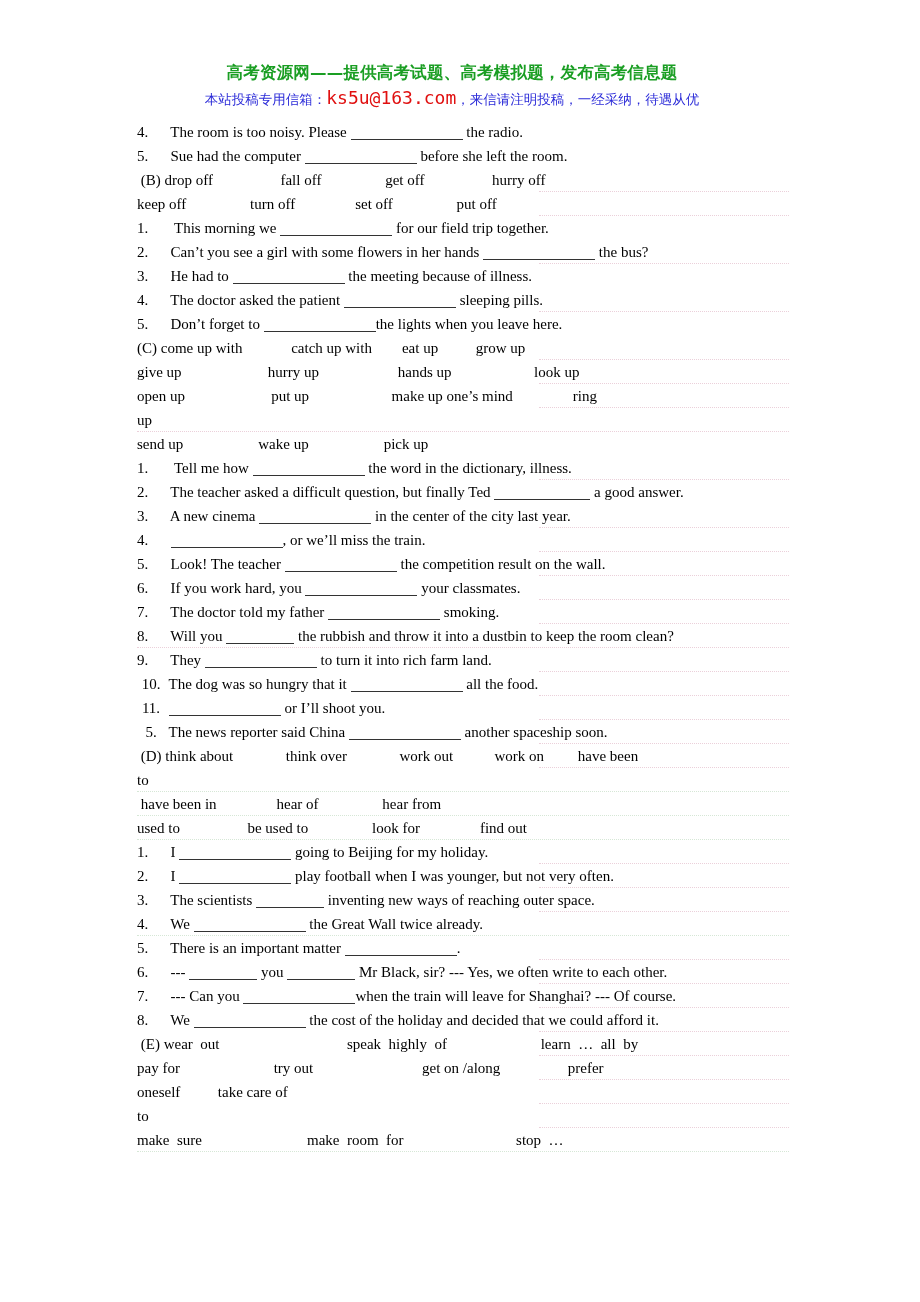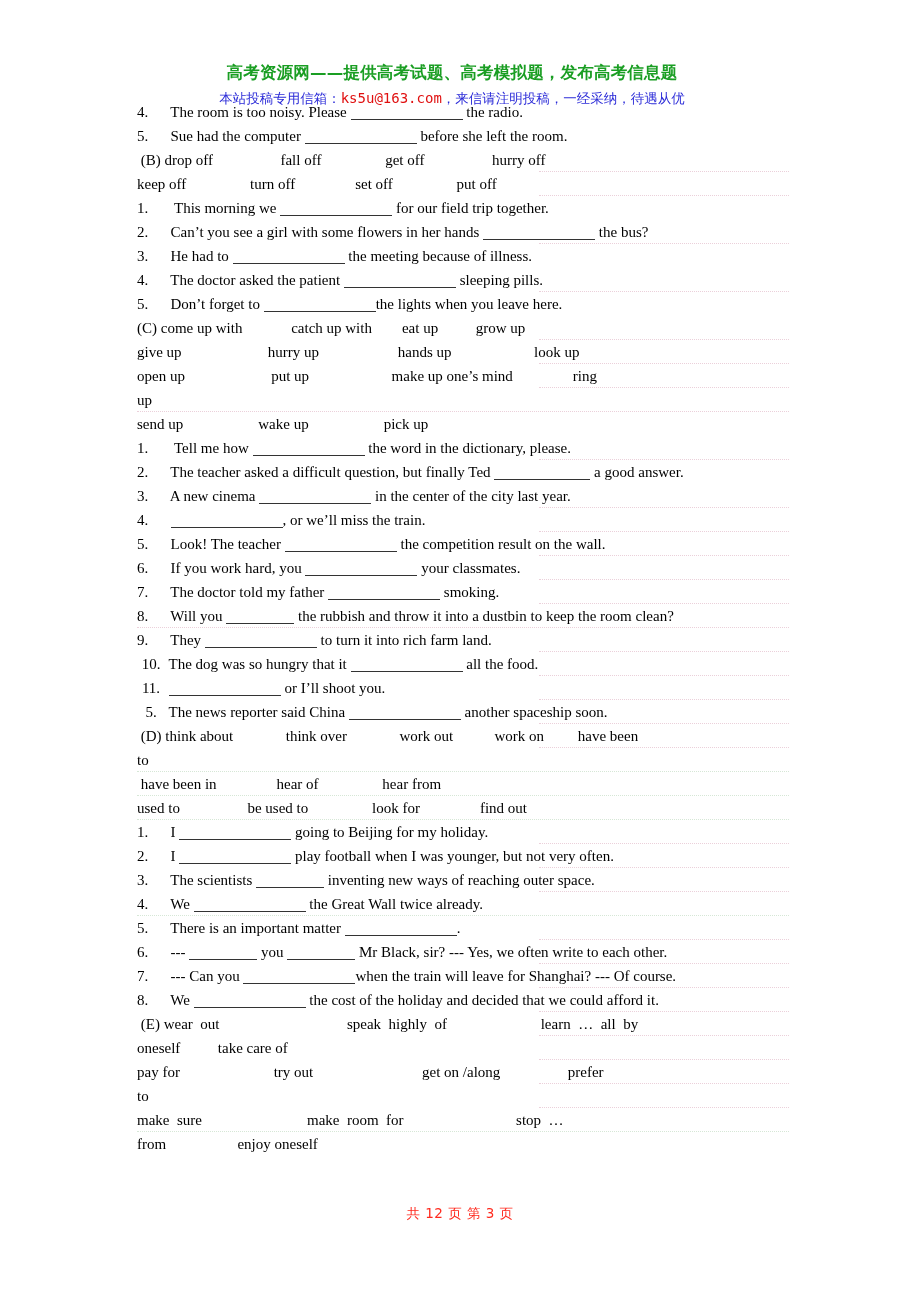--- a/index.html
+++ b/index.html
@@ -19,26 +19,26 @@
     top:62px;
     font-family:"DejaVu Sans","Liberation Sans",sans-serif;
     font-size:16.5px;font-weight:bold;color:#1a9e23;
     letter-spacing:.2px;line-height:22px;
   }
   .hdr-sub{
     top:88px;
     font-family:"DejaVu Sans","Liberation Sans",sans-serif;
     font-size:13.5px;color:#2b2bd8;line-height:20px;
   }
-  .hdr-sub .mail{color:#e01010;font-family:"DejaVu Sans Mono","Liberation Mono",monospace;font-size:14px;}
+  .hdr-sub .mail{color:#e01010;font-family:"DejaVu Sans Mono","Liberation Mono",monospace;font-size:18px;}
 
   
   .doc{
     position:absolute;
-    left:137px;top:100px;
+    left:137px;top:120px;
     width:648px;
   }
   .ln{
     position:relative;
     height:24px;
     line-height:24px;
     font-size:15px;
     white-space:pre;
     overflow:visible;
   }
@@ -96,21 +96,21 @@
       <div class="ln"><span class="num">1.</span><span>   This morning we </span><span class="blk b-lg"></span><span> for our field trip together.</span></div>
       <div class="ln rule rule-r"><span class="num">2.</span><span>  Can’t you see a girl with some flowers in her hands </span><span class="blk b-lg"></span><span> the bus?</span></div>
       <div class="ln"><span class="num">3.</span><span>  He had to </span><span class="blk b-lg"></span><span> the meeting because of illness.</span></div>
       <div class="ln rule rule-r"><span class="num">4.</span><span>  The doctor asked the patient </span><span class="blk b-lg"></span><span> sleeping pills.</span></div>
       <div class="ln"><span class="num">5.</span><span>  Don’t forget to </span><span class="blk b-lg"></span><span>the lights when you leave here.</span></div>
       <div class="ln rule rule-r"><span class="wlist">(C) come up with             catch up with        eat up          grow up</span></div>
       <div class="ln rule rule-r"><span class="wlist">give up                       hurry up                     hands up                      look up</span></div>
       <div class="ln rule rule-r"><span class="wlist">open up                       put up                      make up one’s mind                ring</span></div>
       <div class="ln rule"><span class="wlist">up</span></div>
       <div class="ln"><span class="wlist">send up                    wake up                    pick up</span></div>
-      <div class="ln rule rule-r"><span class="num">1.</span><span>   Tell me how </span><span class="blk b-lg"></span><span> the word in the dictionary, please.</span></div>
+      <div class="ln rule rule-r"><span class="num">1.</span><span>   Tell me how </span><span class="blk b-lg"></span><span> the word in the dictionary, illness.</span></div>
       <div class="ln"><span class="num">2.</span><span>  The teacher asked a difficult question, but finally Ted </span><span class="blk b-md"></span><span> a good answer.</span></div>
       <div class="ln rule rule-r"><span class="num">3.</span><span>  A new cinema </span><span class="blk b-lg"></span><span> in the center of the city last year.</span></div>
       <div class="ln rule rule-r"><span class="num">4.</span><span>  </span><span class="blk b-lg"></span><span>, or we’ll miss the train.</span></div>
       <div class="ln rule rule-r"><span class="num">5.</span><span>  Look! The teacher </span><span class="blk b-lg"></span><span> the competition result on the wall.</span></div>
       <div class="ln rule rule-r"><span class="num">6.</span><span>  If you work hard, you </span><span class="blk b-lg"></span><span> your classmates.</span></div>
       <div class="ln rule rule-r"><span class="num">7.</span><span>  The doctor told my father </span><span class="blk b-lg"></span><span> smoking.</span></div>
       <div class="ln rule"><span class="num">8.</span><span>  Will you </span><span class="blk b-sm"></span><span> the rubbish and throw it into a dustbin to keep the room clean?</span></div>
       <div class="ln rule rule-r"><span class="num">9.</span><span>  They </span><span class="blk b-lg"></span><span> to turn it into rich farm land.</span></div>
       <div class="ln rule rule-r"><span class="num wide">10.</span><span> The dog was so hungry that it </span><span class="blk b-lg"></span><span> all the food.</span></div>
       <div class="ln rule rule-r"><span class="num wide">11.</span><span> </span><span class="blk b-lg"></span><span> or I’ll shoot you.</span></div>
@@ -121,22 +121,20 @@
       <div class="ln rule rule-g"><span class="wlist">used to                  be used to                 look for                find out</span></div>
       <div class="ln rule rule-r"><span class="num">1.</span><span>  I </span><span class="blk b-lg"></span><span> going to Beijing for my holiday.</span></div>
       <div class="ln rule rule-r"><span class="num">2.</span><span>  I </span><span class="blk b-lg"></span><span> play football when I was younger, but not very often.</span></div>
       <div class="ln rule rule-r"><span class="num">3.</span><span>  The scientists </span><span class="blk b-sm"></span><span> inventing new ways of reaching outer space.</span></div>
       <div class="ln rule rule-g"><span class="num">4.</span><span>  We </span><span class="blk b-lg"></span><span> the Great Wall twice already.</span></div>
       <div class="ln rule rule-r"><span class="num">5.</span><span>  There is an important matter </span><span class="blk b-lg"></span><span>.</span></div>
       <div class="ln rule rule-r"><span class="num">6.</span><span>  --- </span><span class="blk b-sm"></span><span> you </span><span class="blk b-sm"></span><span> Mr Black, sir? --- Yes, we often write to each other.</span></div>
       <div class="ln rule rule-r"><span class="num">7.</span><span>  --- Can you </span><span class="blk b-lg"></span><span>when the train will leave for Shanghai? --- Of course.</span></div>
       <div class="ln rule rule-r"><span class="num">8.</span><span>  We </span><span class="blk b-lg"></span><span> the cost of the holiday and decided that we could afford it.</span></div>
       <div class="ln rule rule-r"><span class="wlist"> (E) wear  out                                  speak  highly  of                         learn  …  all  by</span></div>
+      <div class="ln rule rule-r"><span class="wlist">pay for                         try out                             get on /along                  prefer</span></div>
       <div class="ln rule rule-r"><span class="wlist">oneself          take care of</span></div>
-      <div class="ln rule rule-r"><span class="wlist">pay for                         try out                             get on /along                  prefer</span></div>
       <div class="ln rule rule-r"><span class="wlist">to</span></div>
       <div class="ln rule rule-g"><span class="wlist">make  sure                            make  room  for                              stop  …</span></div>
-      <div class="ln"><span class="wlist">from                   enjoy oneself</span></div>
     </div>
 
-  <div class="foot" style="color: rgb(255, 42, 30);">共 12 页   第 3 页</div>
 
 </div>
 
 </body></html>

